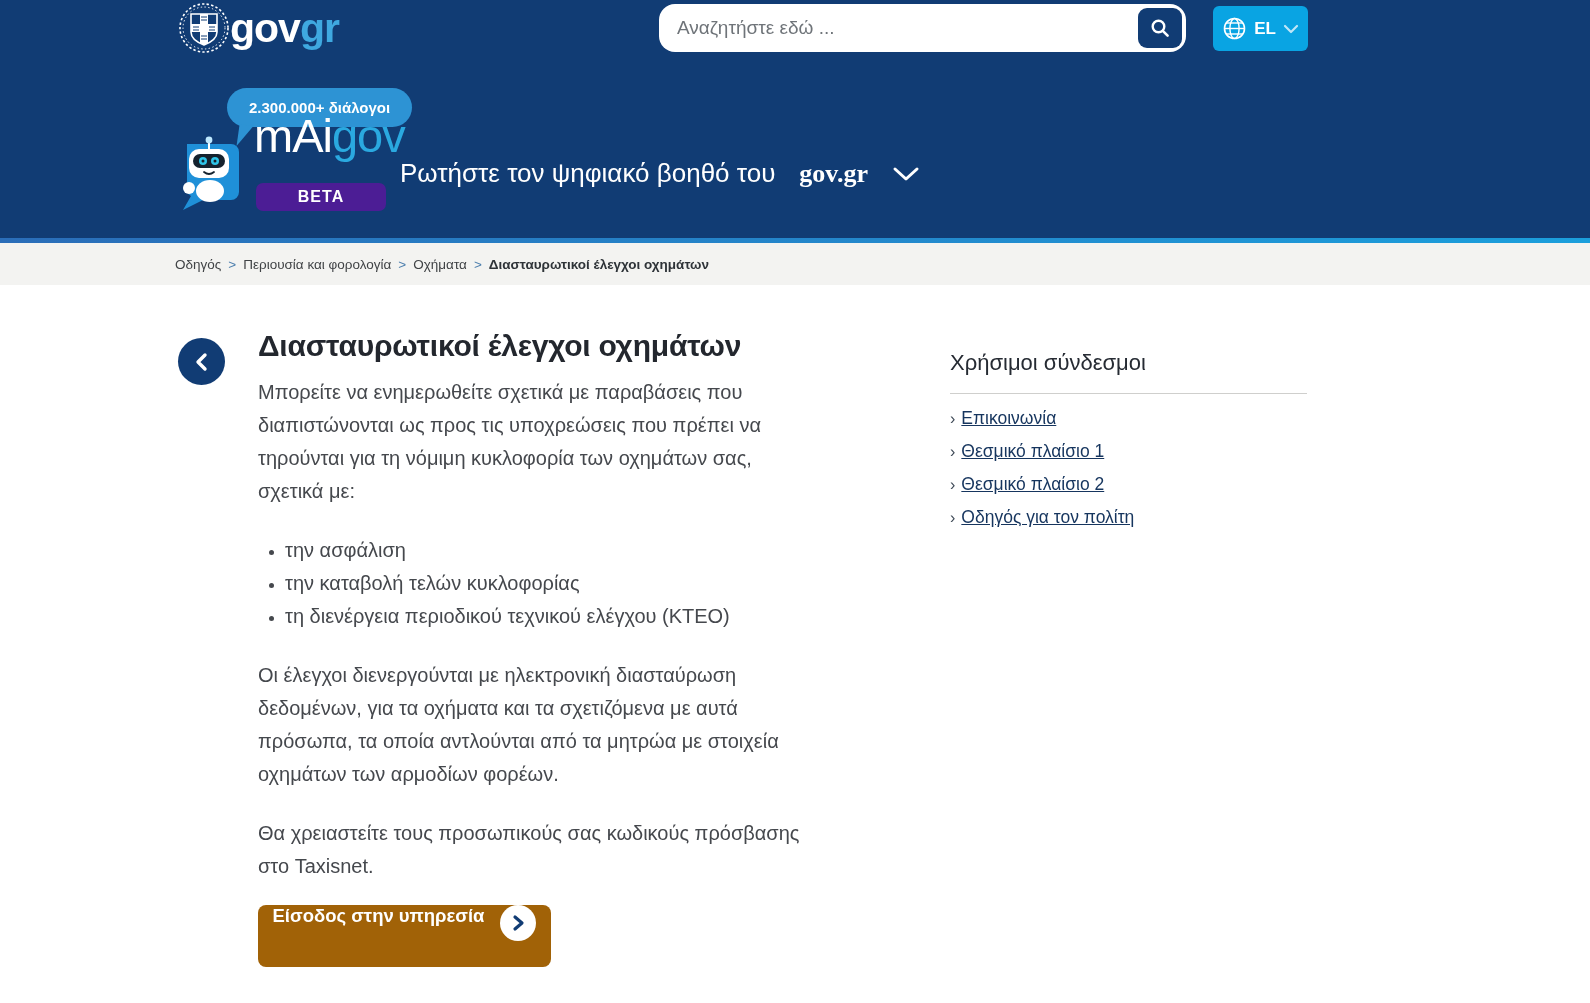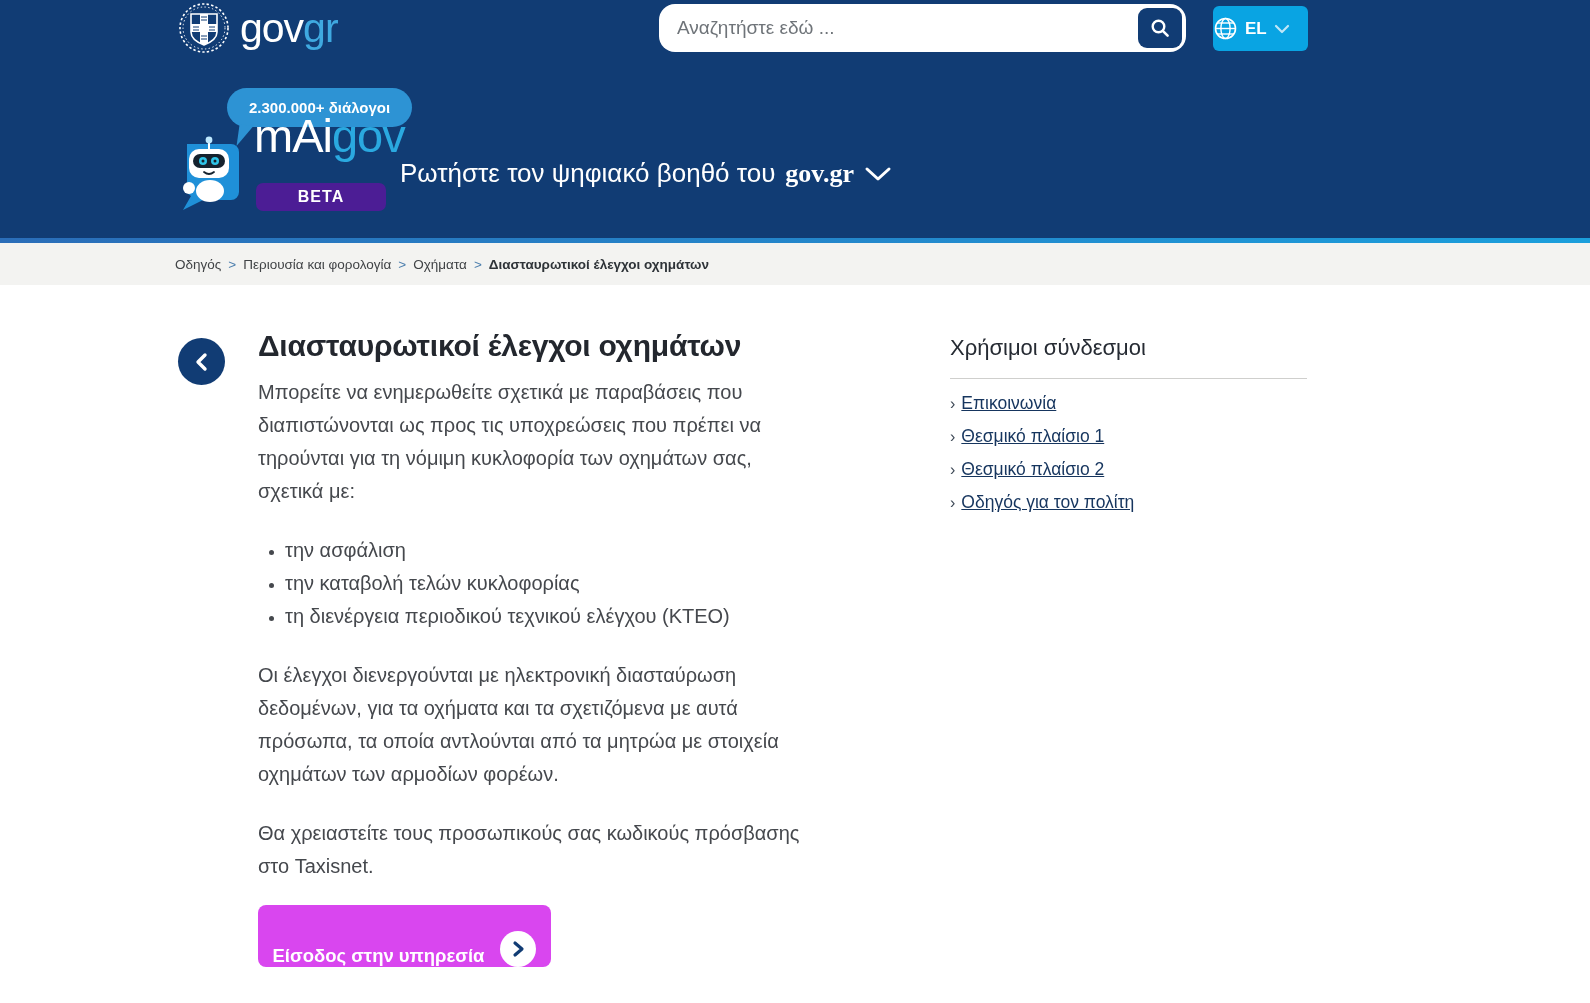--- a/index.html
+++ b/index.html
@@ -14,21 +14,21 @@
   .header {
     position: absolute; left: 0; top: 0; width: 1590px; height: 238px;
     background: #113c74;
   }
   .header-accent-line {
     position: absolute; left: 0; top: 238px; width: 1590px; height: 5px;
     background: linear-gradient(90deg, #2a6db8 0%, #2388cc 55%, #1b9fdc 100%);
   }
   .logo { position: absolute; left: 178px; top: 2px; display: flex; align-items: center; cursor: pointer; }
   .logo-emblem { width: 52px; height: 52px; }
-  .logo-text { font-size: 41px; font-weight: normal; letter-spacing: -1px; margin-left: 10px; line-height: 52px; }
+  .logo-text { font-size: 41px; font-weight: bold; letter-spacing: -1px; line-height: 52px; }
   .logo-text .gov { color: #ffffff; }
   .logo-text .gr  { color: #3fa9e0; }
 
   .search-bar {
     position: absolute; left: 659px; top: 4px; width: 527px; height: 48px;
     background: #ffffff; border-radius: 16px; display: flex; align-items: center;
   }
   .search-input {
     flex: 1; border: none; outline: none; background: transparent;
     font-family: inherit; font-size: 19px; color: #3c4043; padding: 0 12px 0 18px;
@@ -36,21 +36,21 @@
   .search-input::placeholder { color: #6f7479; }
   .search-button {
     width: 44px; height: 40px; margin-right: 4px; flex: 0 0 auto;
     background: #113c74; border: none; border-radius: 9px;
     display: flex; align-items: center; justify-content: center; cursor: pointer;
   }
 
   .lang-button {
     position: absolute; left: 1213px; top: 6px; height: 45px; width: 95px;
     background: #09a4e3; border: none; border-radius: 6px; cursor: pointer;
-    display: flex; align-items: center; gap: 7px;
+    display: flex; align-items: center; justify-content: center; gap: 7px;
   }
   .lang-label { color: #ffffff; font-size: 17px; font-weight: bold; font-family: inherit; }
 
   
   .chat-bubble {
     position: absolute; left: 227px; top: 88px; height: 39px; padding: 8px 22px;
     background: #2d93d4; border-radius: 20px;
     display: flex; align-items: center; cursor: pointer;
   }
   .chat-bubble-text { color: #ffffff; font-size: 15px; font-weight: bold; }
@@ -67,21 +67,21 @@
   .maigov-wordmark .mai { color: #ffffff; }
   .maigov-wordmark .gov2 { color: #2aa9e0; }
   .beta-badge {
     position: absolute; left: 256px; top: 183px; width: 130px; height: 28px;
     background: #4c1d95; border-radius: 7px;
     display: flex; align-items: center; justify-content: center;
   }
   .beta-badge span { color: #ffffff; font-size: 16px; font-weight: bold; letter-spacing: 1px; }
   .assistant-prompt {
     position: absolute; left: 400px; top: 158px; color: #ffffff; font-size: 26px;
-    display: flex; align-items: center; gap: 10px; cursor: pointer;
+    display: flex; align-items: center; gap: 24px; cursor: pointer;
   }
   .assistant-prompt .bold { font-weight: bold; font-family: Liberation Serif, serif; }
 
   
   .breadcrumb-bar {
     position: absolute; left: 0; top: 243px; width: 1590px; height: 42px;
     background: #f3f3f1; display: flex; align-items: center;
   }
   .breadcrumb { margin-left: 175px; font-size: 13.5px; color: #404346; display: flex; gap: 7px; align-items: center; }
   .breadcrumb a { color: #404346; text-decoration: none; cursor: pointer; }
@@ -100,32 +100,32 @@
     font-size: 30px; font-weight: bold; color: #23272e; letter-spacing: -0.2px;
   }
   .article { position: absolute; left: 258px; top: 91px; width: 548px; color: #45484d; font-size: 20px; }
   .article p { line-height: 33px; margin-bottom: 26px; }
   .article ul { list-style: disc outside; padding-left: 27px; margin: 0 0 26px 0; }
   .article li { line-height: 33px; }
   .article li::marker { color: #45484d; font-size: 16px; }
 
   .cta-button {
     position: absolute; left: 258px; top: 620px; width: 293px; height: 62px;
-    background: #d946ef; border: none; border-radius: 8px; cursor: pointer;
-    display: flex; align-items: flex-end; justify-content: center; gap: 16px;
+    background: #a16207; border: none; border-radius: 8px; cursor: pointer;
+    display: flex; align-items: flex-start; justify-content: center; gap: 16px;
   }
   .cta-label { color: #ffffff; font-size: 18.5px; font-weight: bold; font-family: inherit; }
   .cta-arrow-circle {
     width: 36px; height: 36px; border-radius: 50%; background: #ffffff;
     display: flex; align-items: center; justify-content: center;
   }
 
   
   .sidebar { position: absolute; left: 950px; top: 50px; width: 357px; }
-  .sidebar-title { font-size: 22px; font-weight: 400; color: #262b33; }
+  .sidebar-title { font-size: 22px; font-weight: 400; color: #262b33; margin-top: 15px; }
   .sidebar-divider { border: none; border-top: 1px solid #cfcfcd; margin: 17px 0 15px 0; }
   .sidebar-links { list-style: none; }
   .sidebar-links li { display: flex; align-items: baseline; gap: 6px; margin-bottom: 14px; line-height: 19px; }
   .link-bullet { color: #3f4a57; font-size: 16px; }
   .sidebar-links a { color: #16355e; font-size: 17.5px; text-decoration: underline; cursor: pointer; }
 </style>
 </head>
 <body>
 
 <div class="header">

